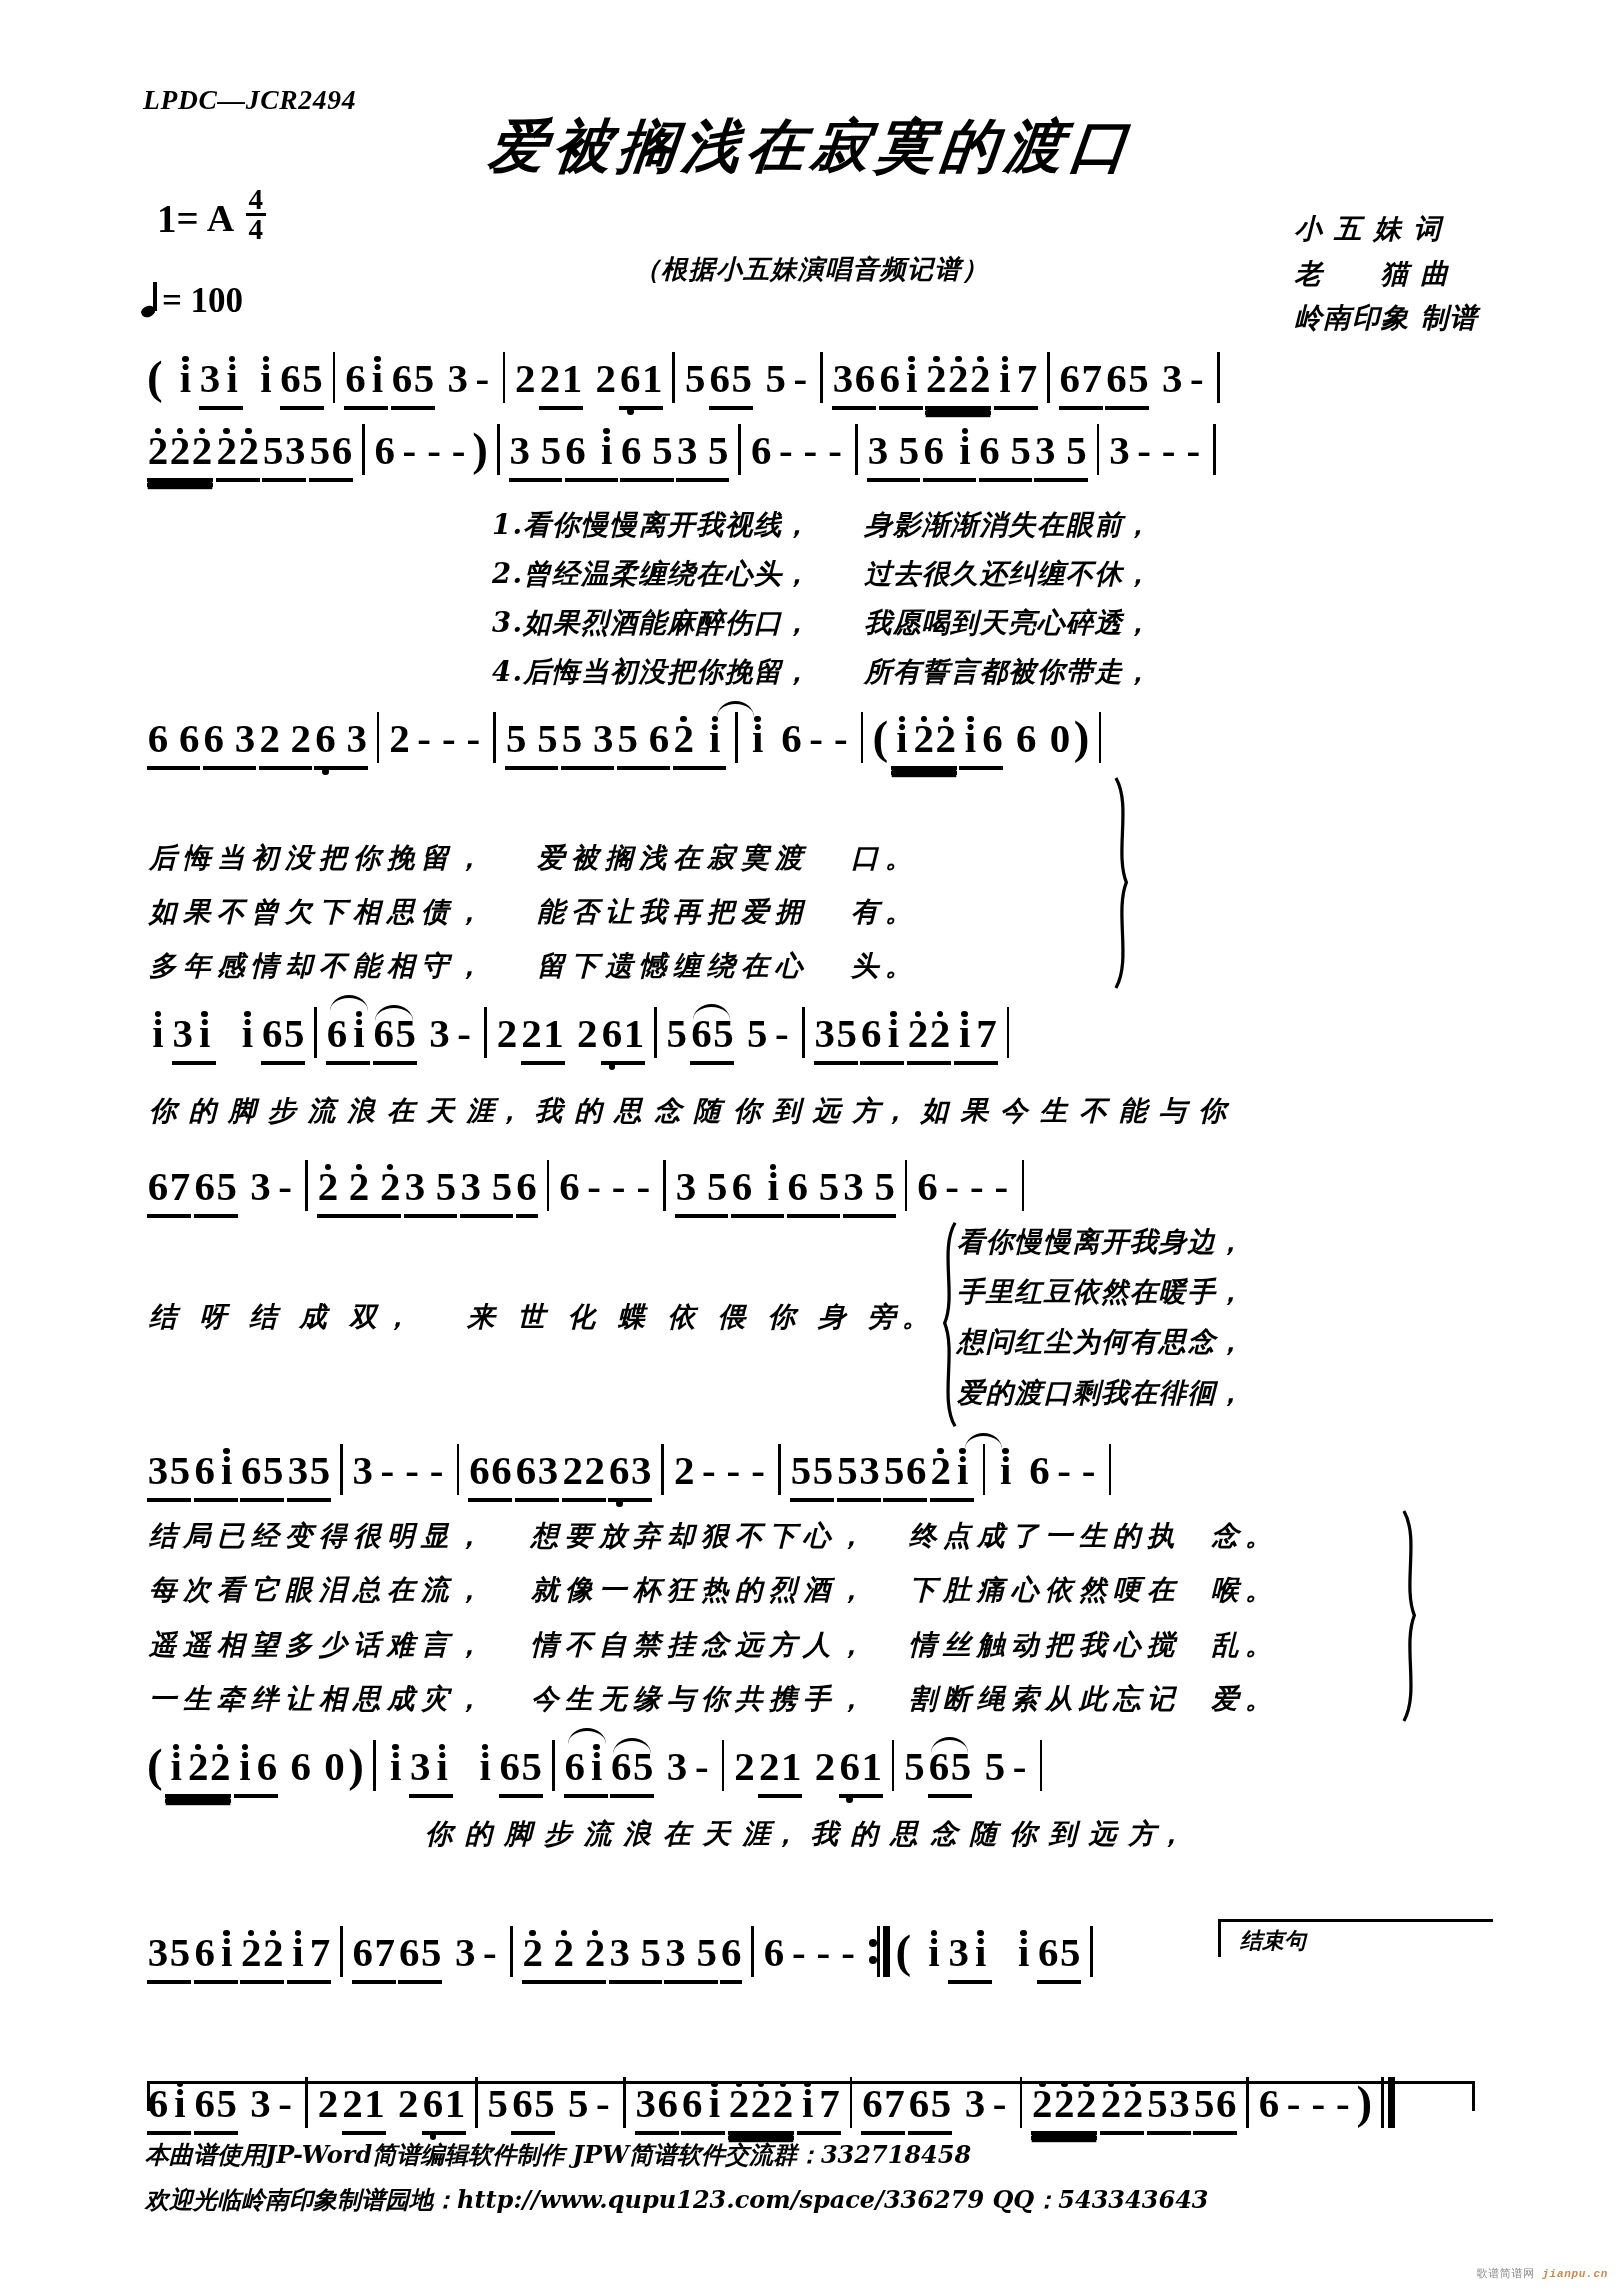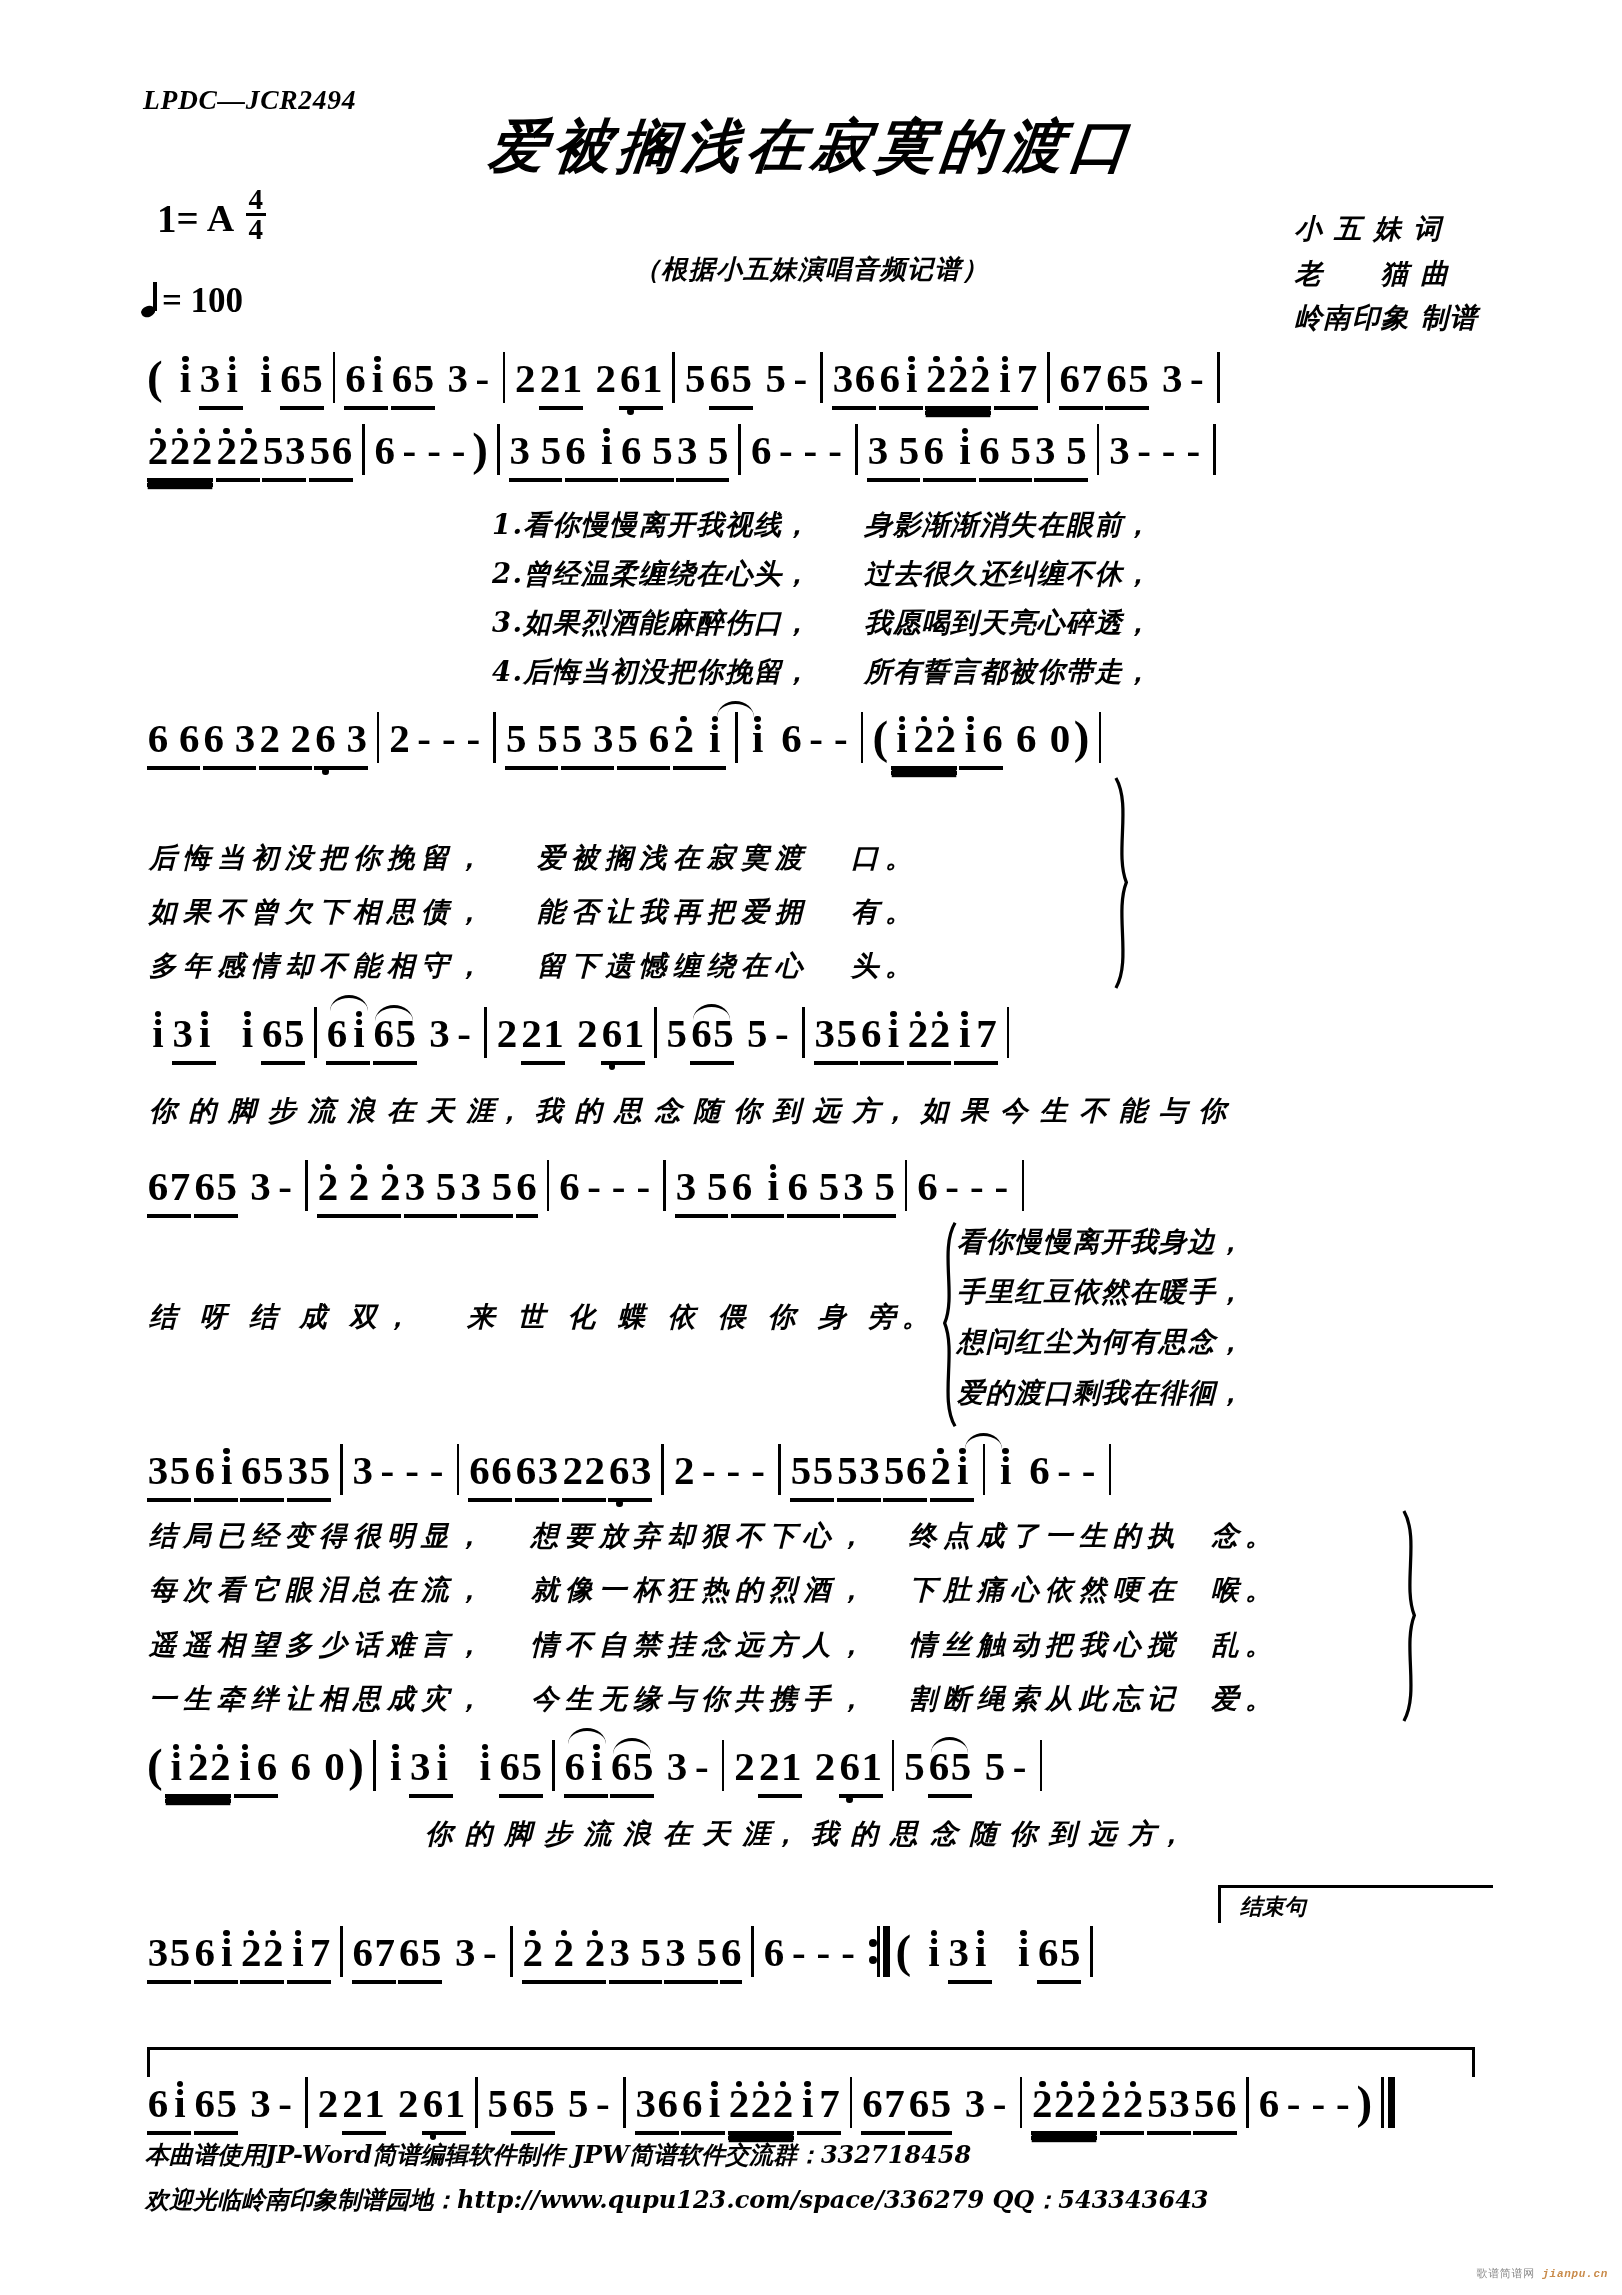--- a/index.html
+++ b/index.html
@@ -75,21 +75,21 @@
   .ly{position:absolute;white-space:nowrap;font-family:"DejaVu Serif",serif;
       font-style:italic;font-weight:700;font-size:27.5px;letter-spacing:1.3px;}
   .ly.sp{letter-spacing:6.5px;}
 
   
   .brace{position:absolute;font-family:"DejaVu Serif",serif;font-weight:400;
          line-height:1;color:#000;}
   .brace svg{display:block;}
 
   
-  .endbox{position:absolute;}
+  .endbox{position:absolute;margin-top:34px;}
   .endbox .topline{position:absolute;left:0;top:0;height:3.3px;background:#000;}
   .endbox .legline{position:absolute;left:0;top:0;width:3.3px;background:#000;}
   .endbox .lbl{position:absolute;left:22px;top:6.5px;font-family:"DejaVu Serif",serif;
                font-style:italic;font-weight:700;font-size:22px;white-space:nowrap;}
 
   
   .footer{position:absolute;left:145px;bottom:73px;
           font-family:"DejaVu Serif",serif;font-style:italic;font-weight:700;
           font-size:24px;line-height:1.85;letter-spacing:0px;}
   .wm{position:absolute;right:15px;bottom:14.4px;font-size:11px;

